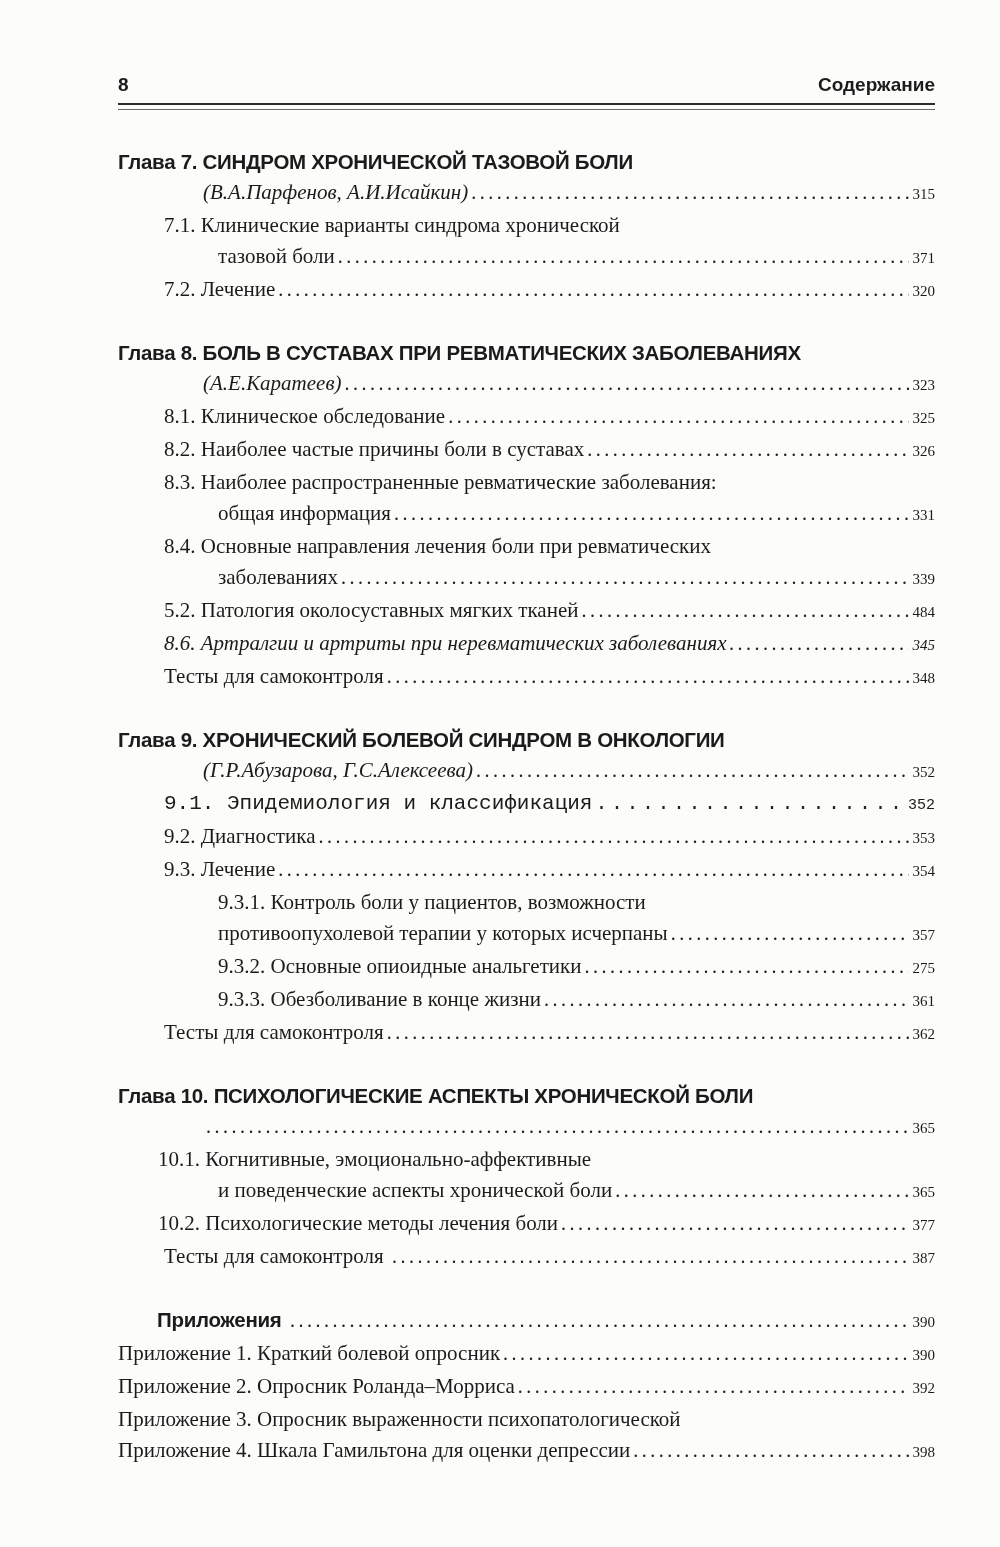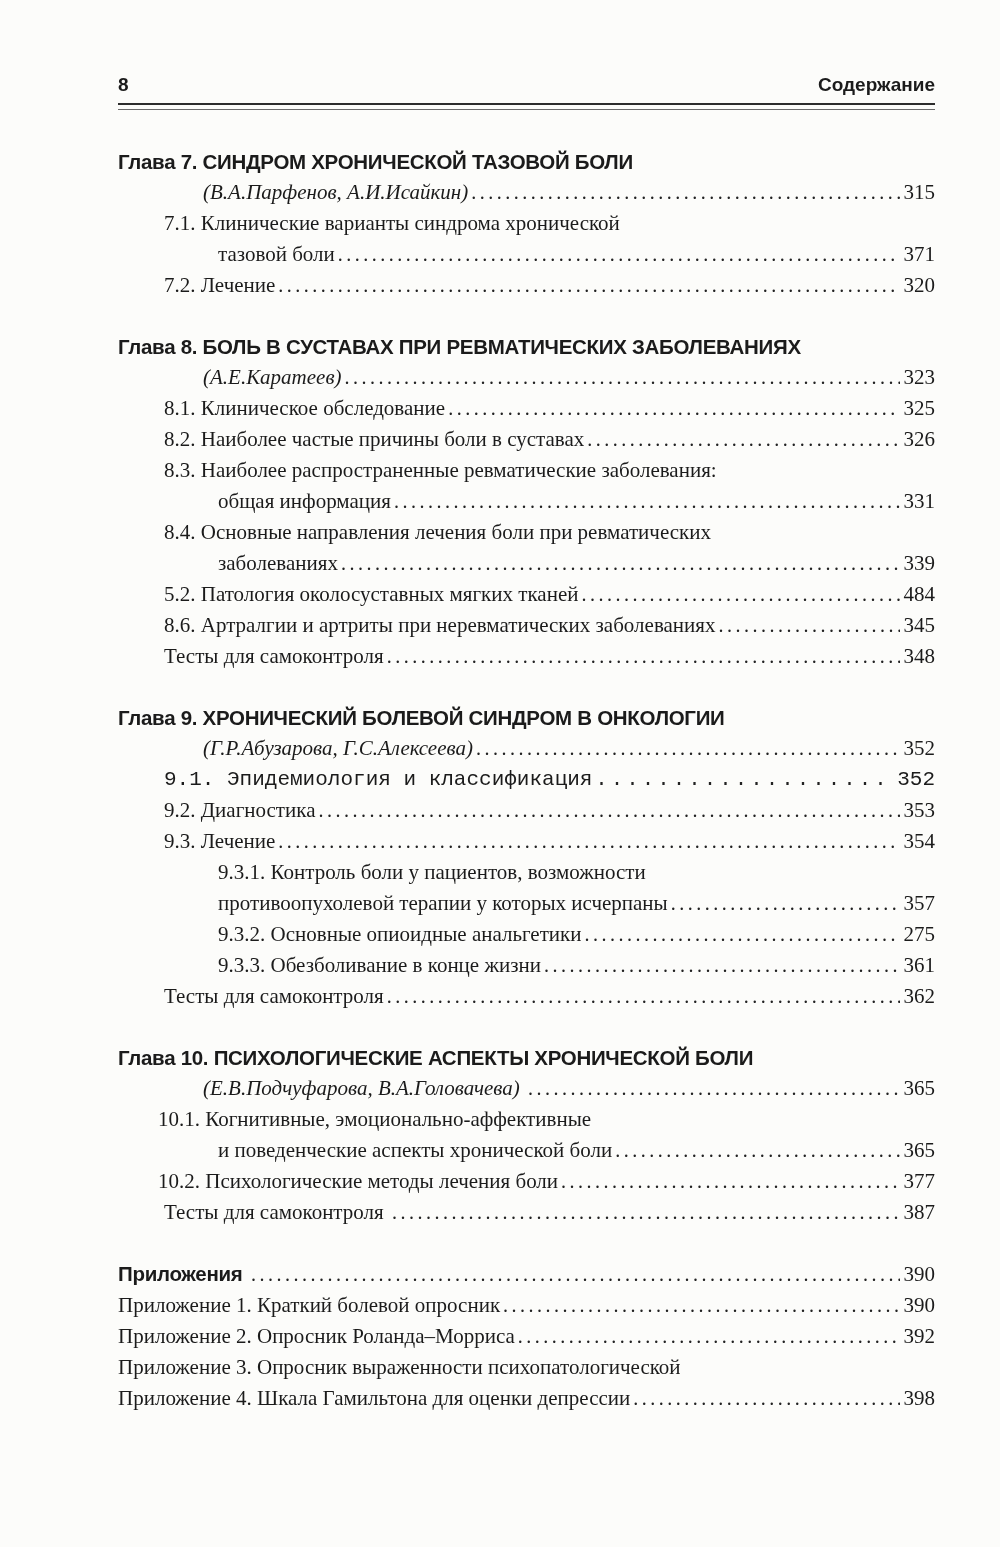--- a/index.html
+++ b/index.html
@@ -68,21 +68,21 @@
     margin:0 4px 0 3px;
     color:#222;
     min-width:10px;
   }
   .dots::after {
     content:"......................................................................................................................................................";
     letter-spacing:3.5px;
     font-size:20px;
   }
   .pg {
-    font-size:21px;
+    font-size:15px;
     text-align:right;
   }
 </style>
 </head>
 <body>
 
 <div class="page">
   <div class="content">
 
     <div class="header">
@@ -145,21 +145,21 @@
         <div class="toc-line body" style="padding-left: 100px;">
           <span class="txt">заболеваниях</span>
           <span class="dots"></span>
           <span class="pg">339</span>
         </div>
         <div class="toc-line body" style="padding-left: 46px;">
           <span class="txt">5.2. Патология околосуставных мягких тканей</span>
           <span class="dots"></span>
           <span class="pg">484</span>
         </div>
-        <div class="toc-line body" style="padding-left: 46px;">
+        <div class="toc-line body" style="padding-left: 46px; font-style: italic;">
           <span class="txt">8.6. Артралгии и артриты при неревматических заболеваниях</span>
           <span class="dots"></span>
           <span class="pg">345</span>
         </div>
         <div class="toc-line body" style="padding-left: 46px;">
           <span class="txt">Тесты для самоконтроля</span>
           <span class="dots"></span>
           <span class="pg">348</span>
         </div>
         <div class="toc-line chapter gap" style="padding-left: 0px;">
@@ -205,21 +205,20 @@
         </div>
         <div class="toc-line body" style="padding-left: 46px;">
           <span class="txt">Тесты для самоконтроля</span>
           <span class="dots"></span>
           <span class="pg">362</span>
         </div>
         <div class="toc-line chapter gap" style="padding-left: 0px;">
           <span class="txt">Глава 10. ПСИХОЛОГИЧЕСКИЕ АСПЕКТЫ ХРОНИЧЕСКОЙ БОЛИ</span>
         </div>
         <div class="toc-line author" style="padding-left: 85px;">
-          <span class="txt">(Е.В.Подчуфарова, В.А.Головачева) </span>
           <span class="dots"></span>
           <span class="pg">365</span>
         </div>
         <div class="toc-line body" style="padding-left: 40px;">
           <span class="txt">10.1. Когнитивные, эмоционально-аффективные</span>
         </div>
         <div class="toc-line body" style="padding-left: 100px;">
           <span class="txt">и поведенческие аспекты хронической боли</span>
           <span class="dots"></span>
           <span class="pg">365</span>
@@ -227,26 +226,26 @@
         <div class="toc-line body" style="padding-left: 40px;">
           <span class="txt">10.2. Психологические методы лечения боли</span>
           <span class="dots"></span>
           <span class="pg">377</span>
         </div>
         <div class="toc-line body" style="padding-left: 46px;">
           <span class="txt">Тесты для самоконтроля </span>
           <span class="dots"></span>
           <span class="pg">387</span>
         </div>
-        <div class="toc-line bold gap" style="padding-left: 0px;">
+        <div class="toc-line bold gap" style="padding-left: 0px; margin-left: 39px;">
           <span class="txt">Приложения </span>
           <span class="dots"></span>
           <span class="pg">390</span>
         </div>
-        <div class="toc-line body" style="padding-left: 0px; align-items: flex-end;">
+        <div class="toc-line body" style="padding-left: 0px;">
           <span class="txt">Приложение 1. Краткий болевой опросник</span>
           <span class="dots"></span>
           <span class="pg">390</span>
         </div>
         <div class="toc-line body" style="padding-left: 0px;">
           <span class="txt">Приложение 2. Опросник Роланда–Морриса</span>
           <span class="dots"></span>
           <span class="pg">392</span>
         </div>
         <div class="toc-line body" style="padding-left: 0px;">

